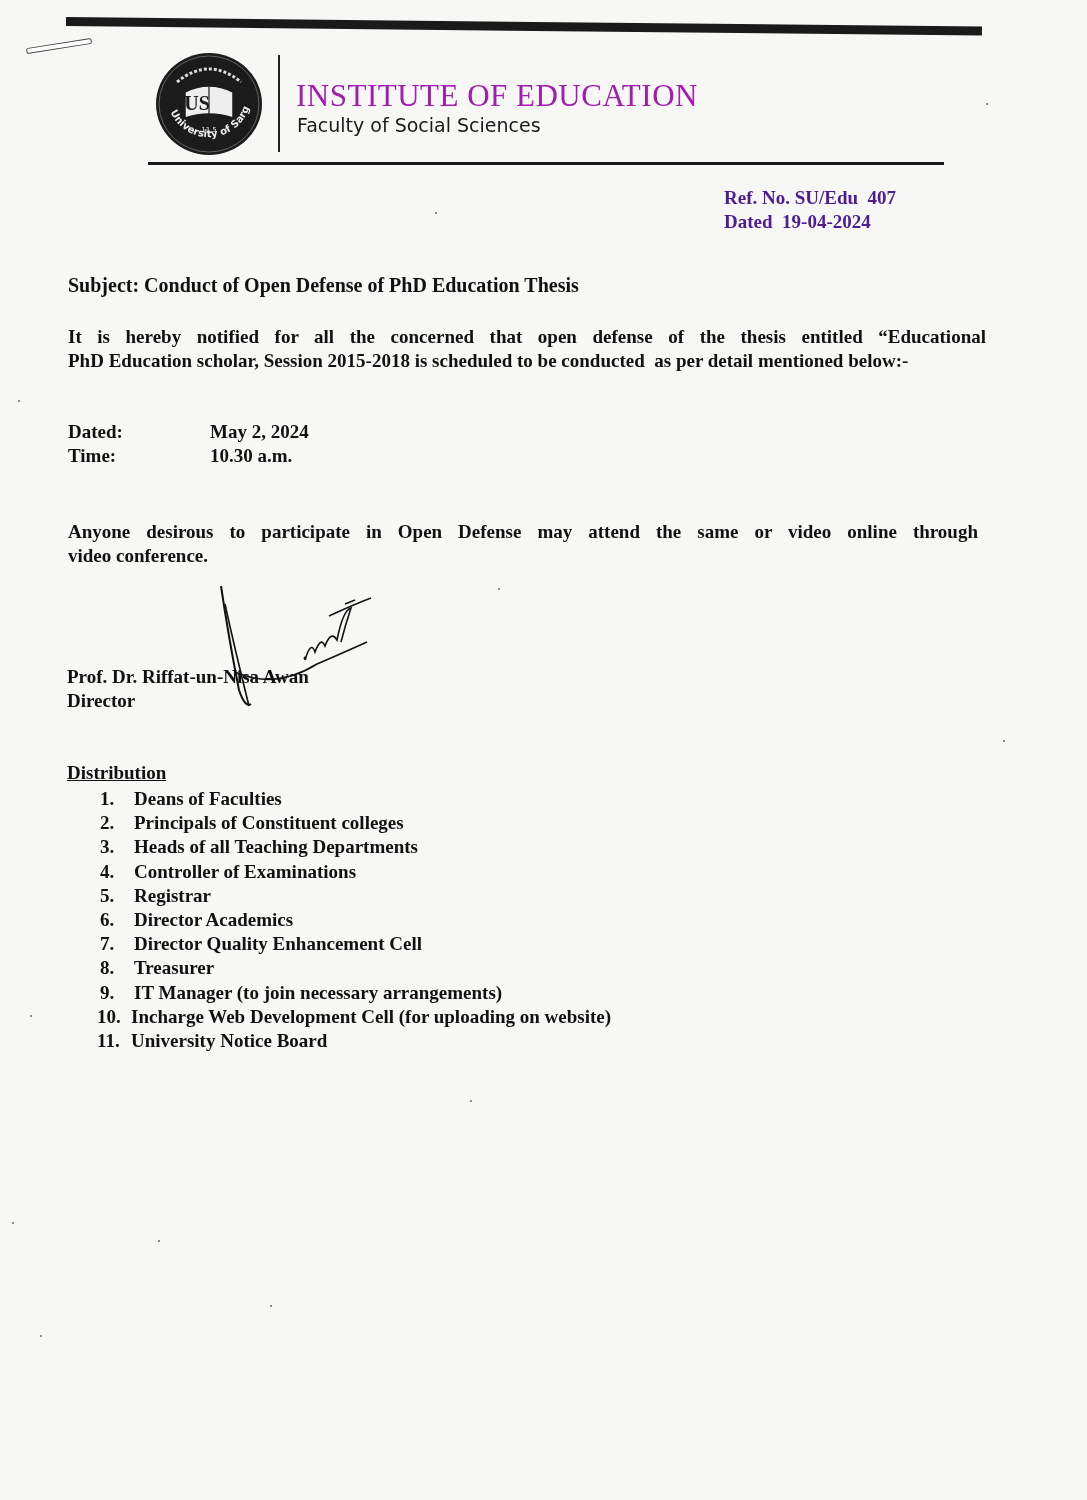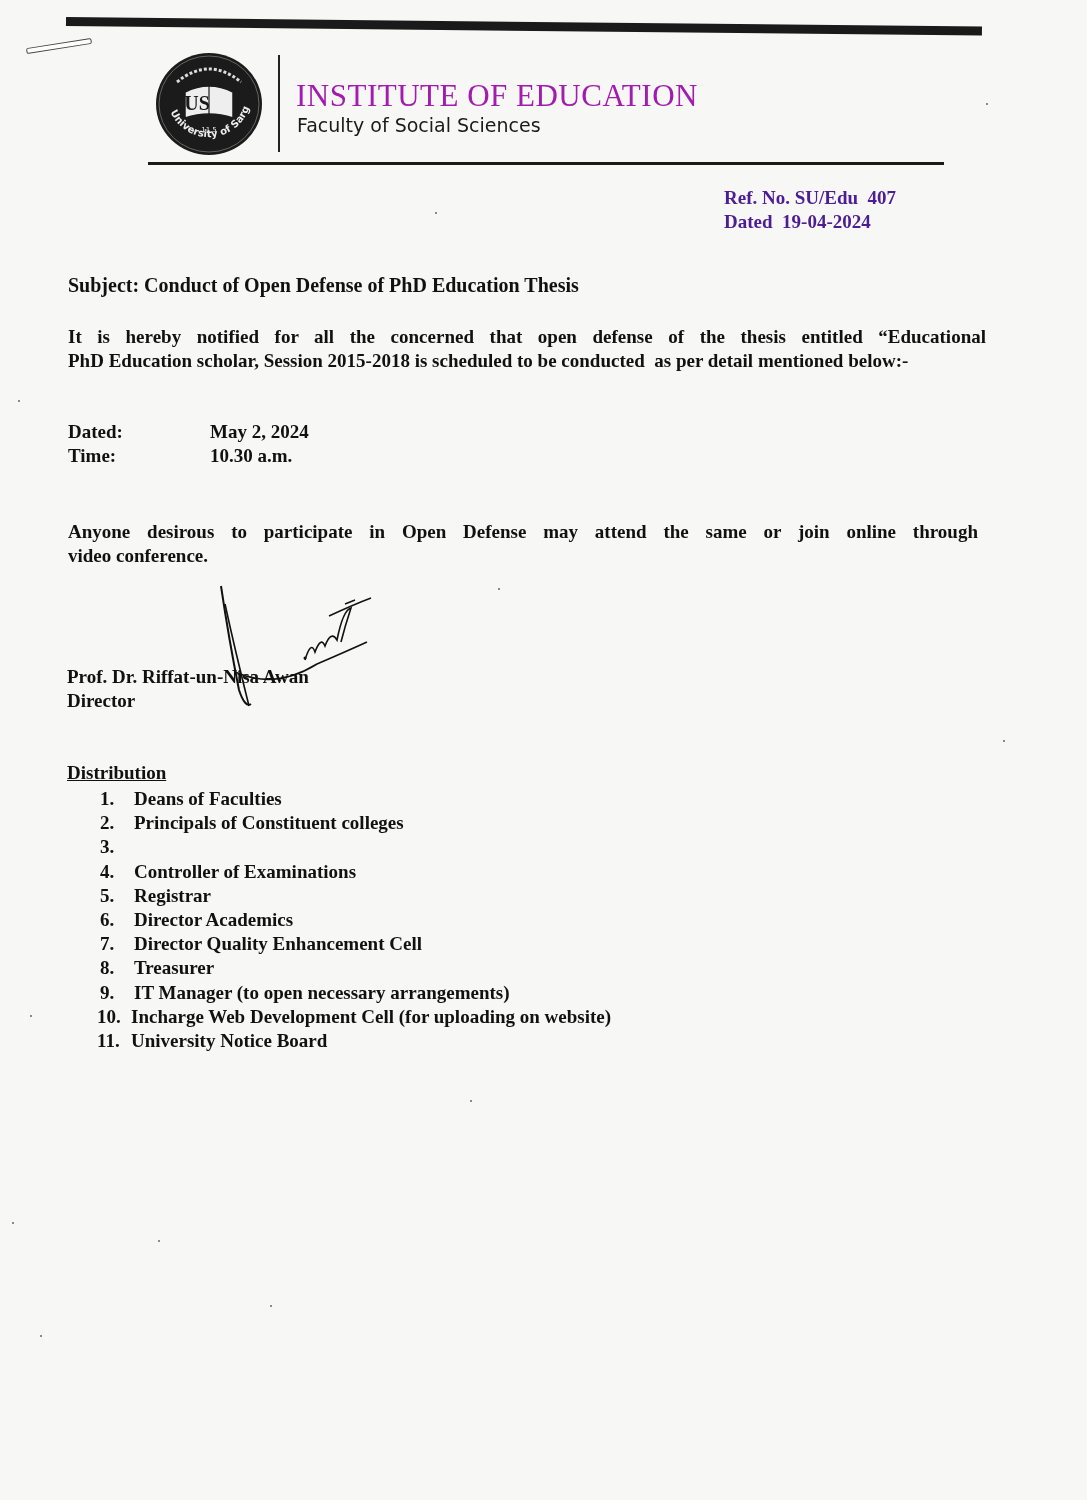--- a/index.html
+++ b/index.html
@@ -119,21 +119,21 @@
     <span class="lbl">Dated:</span>
     <span>May 2, 2024</span>
   </div>
   <div class="row">
     <span class="lbl">Time:</span>
     <span>10.30 a.m.</span>
   </div>
 </div>
 
 <div class="attend">
-  <span class="line">Anyone desirous to participate in Open Defense may attend the same or join online through</span>
+  <span class="line">Anyone desirous to participate in Open Defense may attend the same or video online through</span>
   <span>video conference.</span>
 </div>
 
 <svg class="signature" viewBox="0 0 190 130">
   <path d="M26 6 Q34 60 44 110 Q50 128 56 124" fill="none" stroke="#111" stroke-width="2"></path>
   <path d="M30 24 Q40 70 54 126" fill="none" stroke="#111" stroke-width="1.6"></path>
   <path d="M40 92 Q80 110 122 84 Q150 72 172 62" fill="none" stroke="#111" stroke-width="1.6"></path>
   <path d="M110 80 Q116 60 120 72 Q126 56 130 66 Q136 50 142 60 Q148 30 156 28 Q150 46 146 62" fill="none" stroke="#111" stroke-width="1.6"></path>
   <path d="M134 36 Q160 24 176 18" fill="none" stroke="#111" stroke-width="1.4"></path>
   <path d="M150 24 L160 20" fill="none" stroke="#111" stroke-width="1.4"></path>
@@ -150,20 +150,21 @@
   <li>
       <span class="num">1.</span>
       <span>Deans of Faculties</span>
     </li>
   <li>
       <span class="num">2.</span>
       <span>Principals of Constituent colleges</span>
     </li>
   <li>
       <span class="num">3.</span>
+      <span>Heads of all Teaching Departments</span>
     </li>
   <li>
       <span class="num">4.</span>
       <span>Controller of Examinations</span>
     </li>
   <li>
       <span class="num">5.</span>
       <span>Registrar</span>
     </li>
   <li>
@@ -173,21 +174,21 @@
   <li>
       <span class="num">7.</span>
       <span>Director Quality Enhancement Cell</span>
     </li>
   <li>
       <span class="num">8.</span>
       <span>Treasurer</span>
     </li>
   <li>
       <span class="num">9.</span>
-      <span>IT Manager (to open necessary arrangements)</span>
+      <span>IT Manager (to join necessary arrangements)</span>
     </li>
   <li style="margin-left:-3px">
       <span class="num" style="width:34px">10.</span>
       <span>Incharge Web Development Cell (for uploading on website)</span>
     </li>
   <li style="margin-left:-3px">
       <span class="num" style="width:34px">11.</span>
       <span>University Notice Board</span>
     </li>
 </ul>

